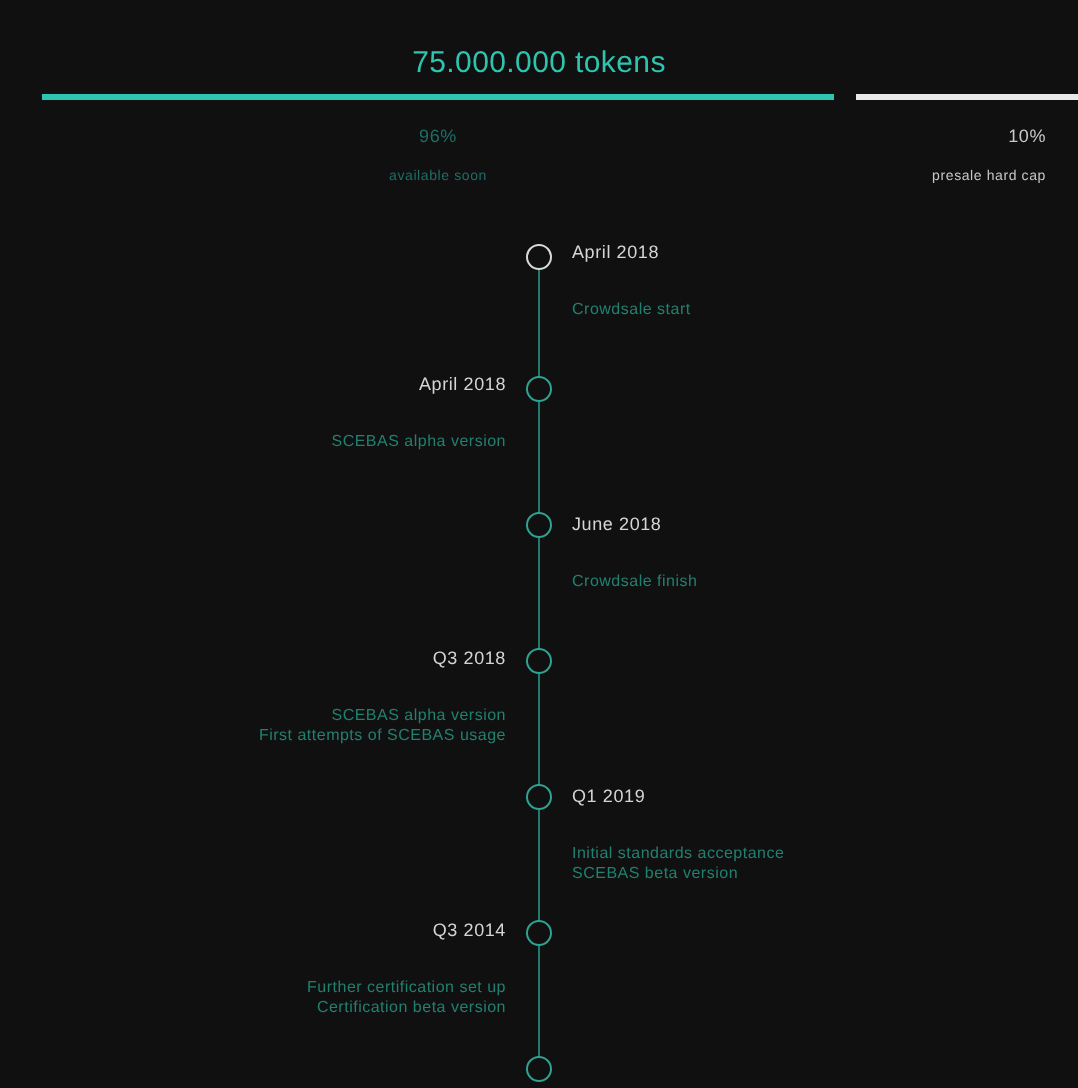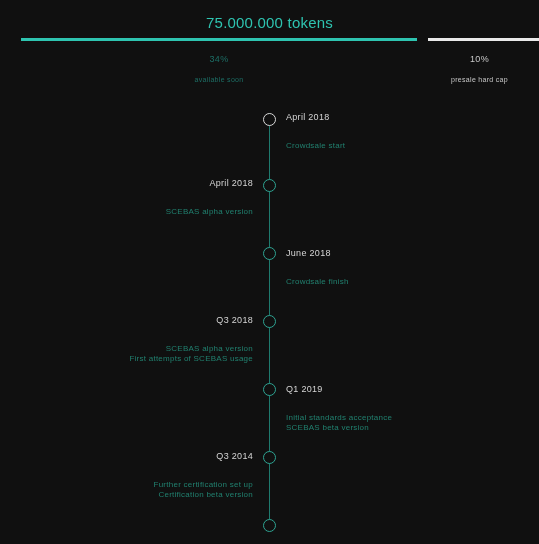--- a/index.html
+++ b/index.html
@@ -13,21 +13,21 @@
 
   body {
     font-family: "Liberation Sans", sans-serif;
     color: #cfcfcf;
     position: relative;
   }
 
   
   .token-header {
     width: 100%;
-    padding-top: 13px;
+    padding-top: 22px;
     text-align: center;
   }
 
   .token-total {
     font-size: 15px;
     font-weight: 400;
     color: #2ec4b0;
     letter-spacing: 0.2px;
     line-height: 20px;
   }
@@ -62,21 +62,21 @@
     width: 100%;
     height: 48px;
   }
 
   .legend-block {
     position: absolute;
     text-align: center;
   }
 
   .legend-available { left: 21px; width: 396px; }
-  .legend-presale   { left: 428px; right: 8px; }
+  .legend-presale   { left: 428px; right: 16px; text-align: right; }
 
   .legend-pct {
     font-size: 9px;
     line-height: 12px;
     margin-top: 12px;
     letter-spacing: 0.3px;
   }
 
   .legend-label {
     font-size: 7px;
@@ -161,21 +161,21 @@
 <div class="token-header">
   <div class="token-total">75.000.000 tokens</div>
 
   <div class="bars">
     <div class="bar bar-available"></div>
     <div class="bar bar-presale"></div>
   </div>
 
   <div class="legend">
     <div class="legend-block legend-available">
-      <div class="legend-pct">34%</div>
+      <div class="legend-pct">96%</div>
       <div class="legend-label">available soon</div>
     </div>
     <div class="legend-block legend-presale">
       <div class="legend-pct">10%</div>
       <div class="legend-label">presale hard cap</div>
     </div>
   </div>
 </div>
 
 <div class="timeline">

